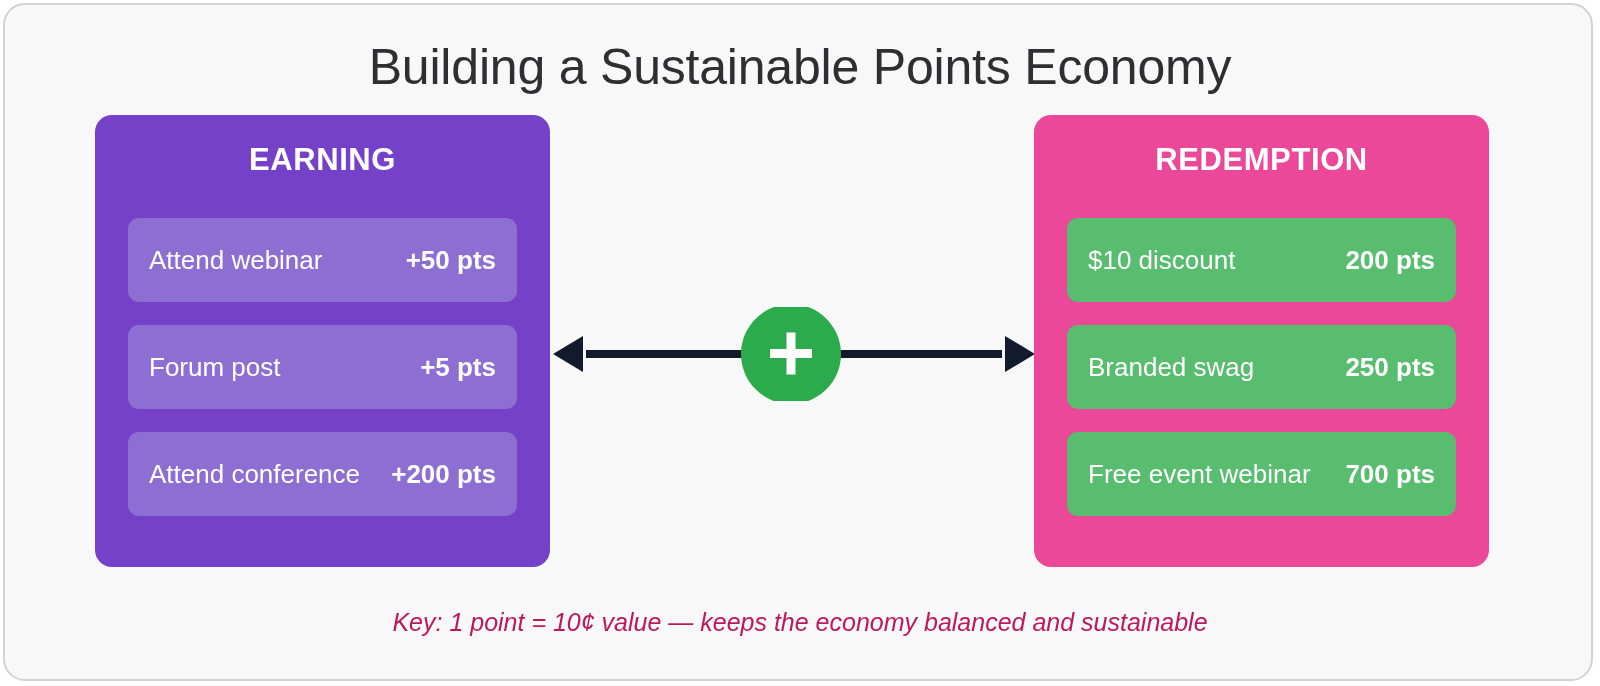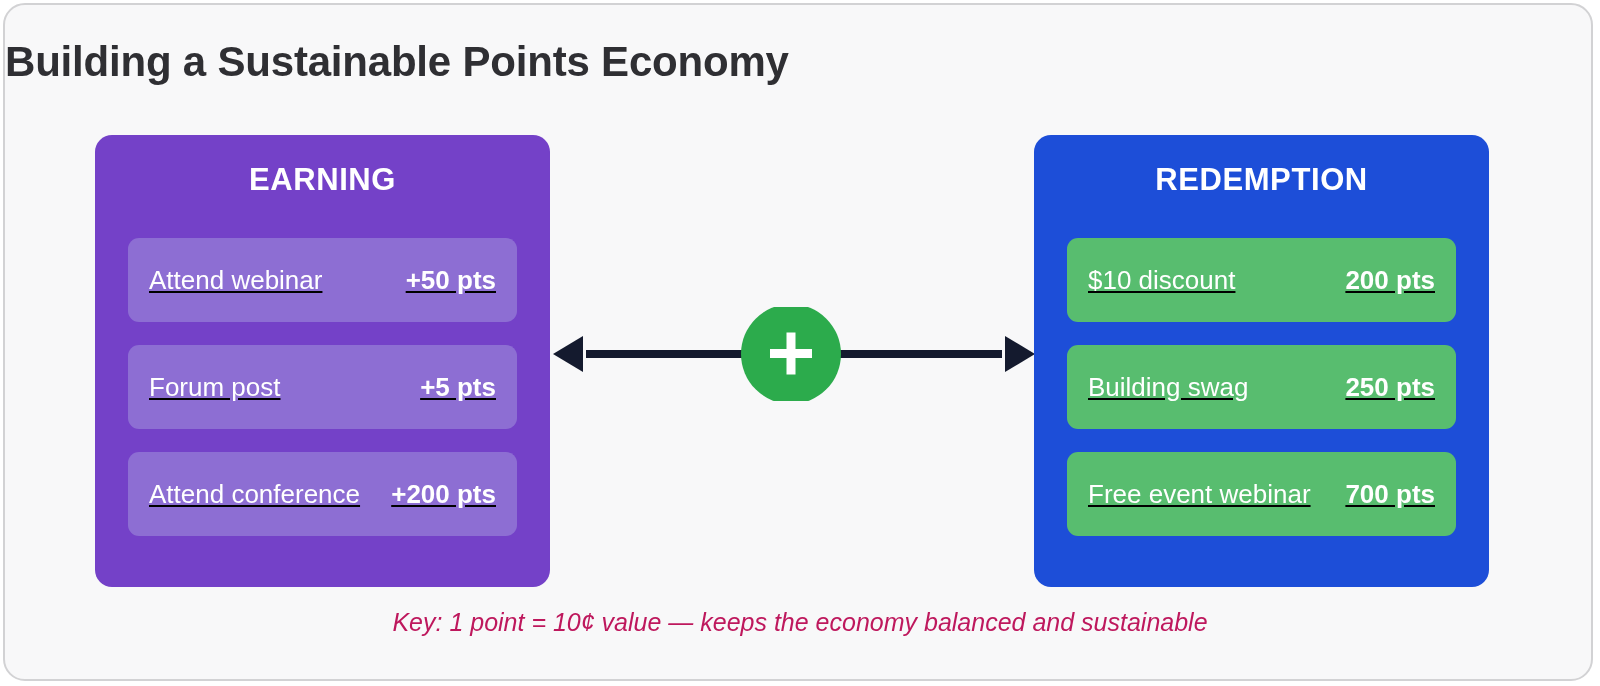--- a/index.html
+++ b/index.html
@@ -27,66 +27,65 @@
     border-radius: 22px;
     overflow: hidden;
   }
 
   
   #page-title {
     position: absolute;
     left: 0;
     top: 33px;
     width: 1590px;
-    text-align: left;
-    font-size: 42px;
-    font-weight: bold;
+    text-align: center;
+    font-size: 50px;
+    font-weight: normal;
     color: #2f2f33;
     letter-spacing: -0.2px;
     white-space: nowrap;
   }
 
   
   .panel {
     position: absolute;
-    top: 130px;
+    top: 110px;
     width: 455px;
     height: 452px;
     border-radius: 17px;
     box-sizing: border-box;
     padding: 0;
   }
   #earning-panel {
     left: 90px;
     background: #7441c8;
   }
   #redemption-panel {
     left: 1029px;
-    background: #1d4ed8;
+    background: #ec4899;
   }
 
   .panel-title {
     position: absolute;
     left: 0;
     top: 27px;
     width: 100%;
     text-align: center;
     font-size: 31px;
     font-weight: bold;
     color: #ffffff;
     letter-spacing: 0.6px;
     white-space: nowrap;
   }
 
   .rows {
     position: absolute;
     left: 33px;
     top: 103px;
     right: 33px;
-    text-decoration: underline;
   }
 
   .row-chip {
     position: relative;
     height: 84px;
     margin-bottom: 23px;
     border-radius: 11px;
     box-sizing: border-box;
     display: flex;
     align-items: center;
@@ -189,21 +188,21 @@
   <div class="panel" id="redemption-panel">
     <div class="panel-title">REDEMPTION</div>
     <div class="rows">
 
       <div class="row-chip">
         <span class="row-label">$10 discount</span>
         <span class="row-value">200 pts</span>
       </div>
 
       <div class="row-chip">
-        <span class="row-label">Building swag</span>
+        <span class="row-label">Branded swag</span>
         <span class="row-value">250 pts</span>
       </div>
 
       <div class="row-chip">
         <span class="row-label">Free event webinar</span>
         <span class="row-value">700 pts</span>
       </div>
 
     </div>
   </div>

